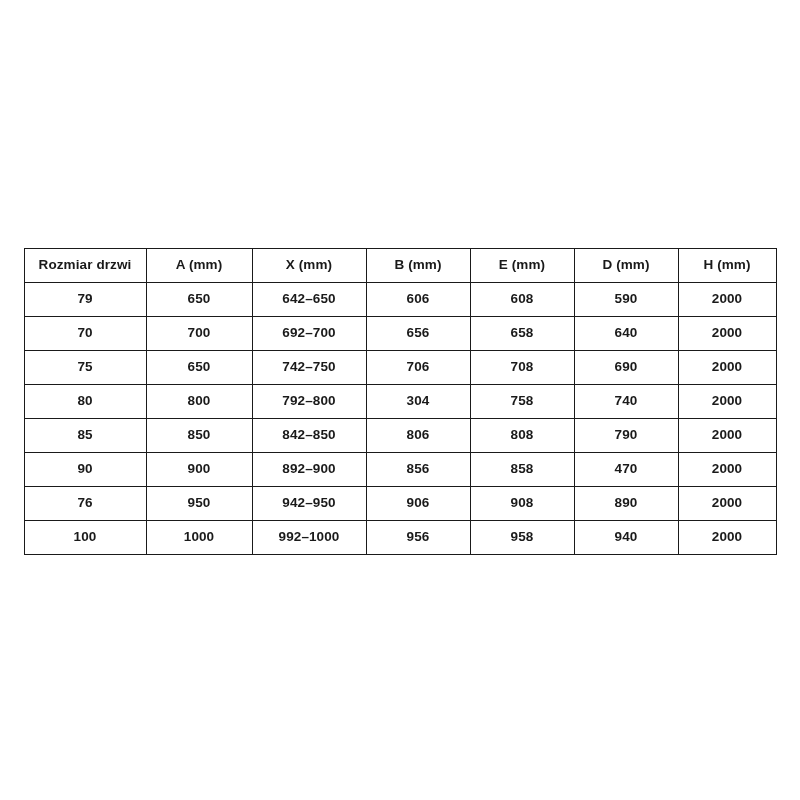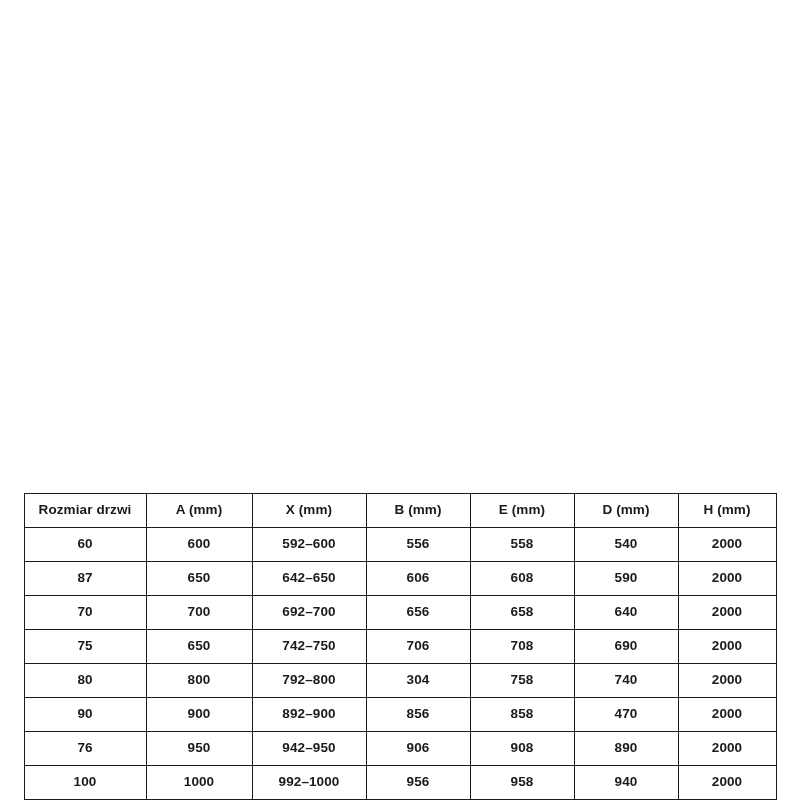--- a/index.html
+++ b/index.html
@@ -15,21 +15,21 @@
     position: relative;
     overflow: hidden;
   }
   .sheet {
     position: absolute;
     left: 0;
     top: 0;
     width: 800px;
     height: 800px;
     display: flex;
-    align-items: flex-end;
+    align-items: center;
     justify-content: center;
   }
   table.spec {
     border-collapse: collapse;
     width: 752px;
     table-layout: fixed;
     margin-top: 2px;
   }
   table.spec th,
   table.spec td {
@@ -75,30 +75,21 @@
         <th>A (mm)</th>
         <th>X (mm)</th>
         <th>B (mm)</th>
         <th>E (mm)</th>
         <th>D (mm)</th>
         <th>H (mm)</th>
       </tr>
     </thead>
     <tbody>
       <tr>
-        <td>60</td>
-        <td>600</td>
-        <td>592–600</td>
-        <td>556</td>
-        <td>558</td>
-        <td>540</td>
-        <td>2000</td>
-      </tr>
-      <tr>
-        <td>87</td>
+        <td>79</td>
         <td>650</td>
         <td>642–650</td>
         <td>606</td>
         <td>608</td>
         <td>590</td>
         <td>2000</td>
       </tr>
       <tr>
         <td>70</td>
         <td>700</td>
@@ -120,20 +111,29 @@
       <tr>
         <td>80</td>
         <td>800</td>
         <td>792–800</td>
         <td>304</td>
         <td>758</td>
         <td>740</td>
         <td>2000</td>
       </tr>
       <tr>
+        <td>85</td>
+        <td>850</td>
+        <td>842–850</td>
+        <td>806</td>
+        <td>808</td>
+        <td>790</td>
+        <td>2000</td>
+      </tr>
+      <tr>
         <td>90</td>
         <td>900</td>
         <td>892–900</td>
         <td>856</td>
         <td>858</td>
         <td>470</td>
         <td>2000</td>
       </tr>
       <tr>
         <td>76</td>

